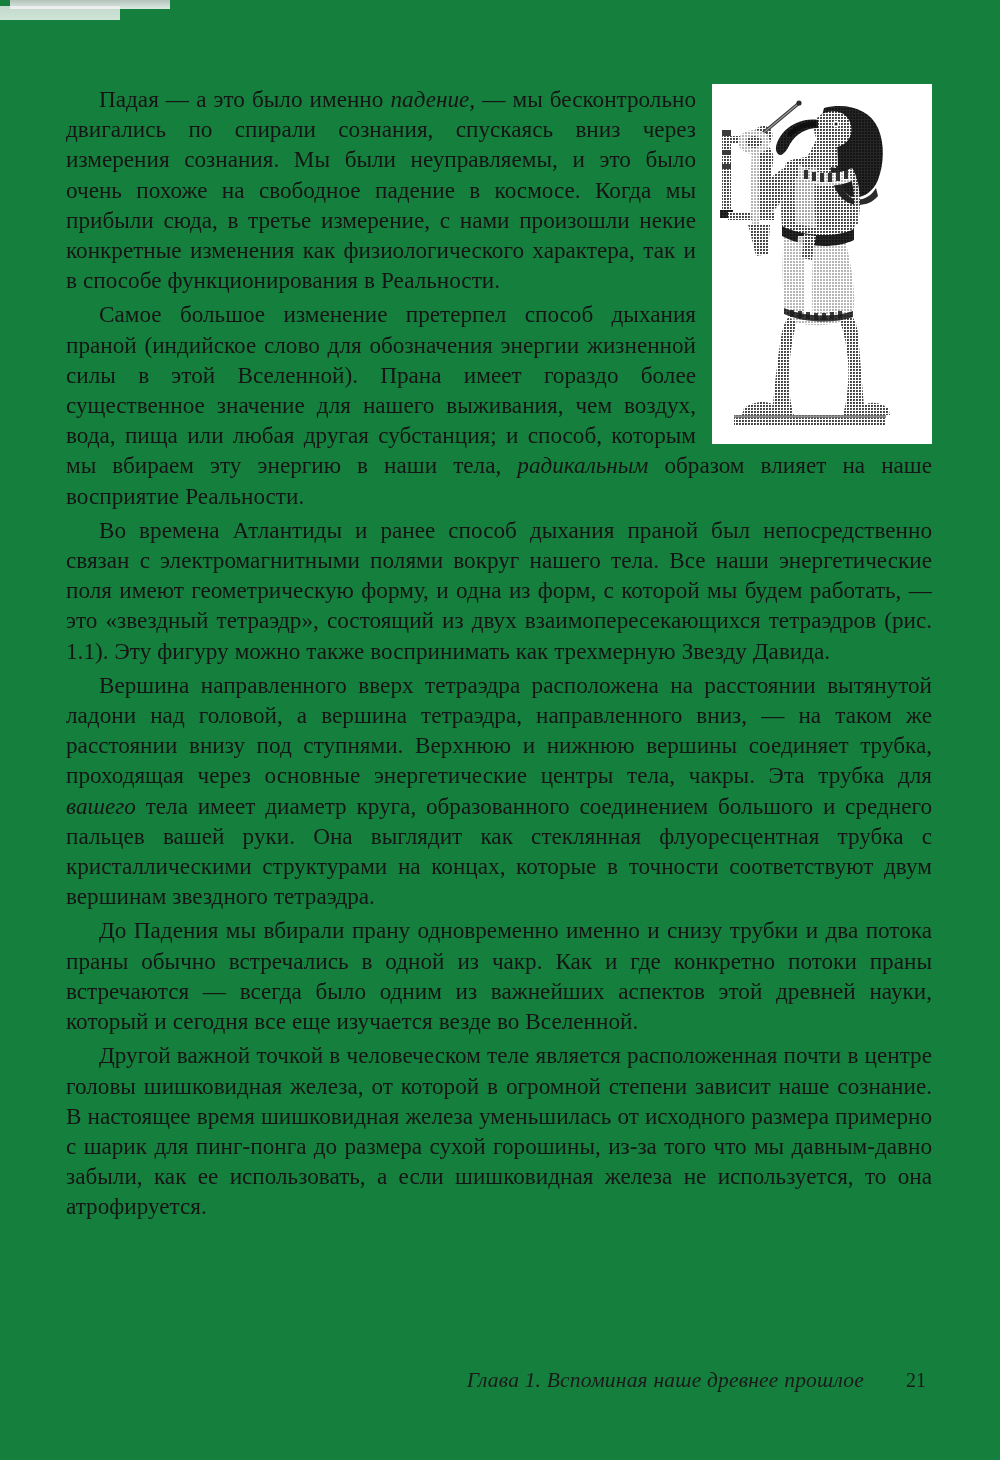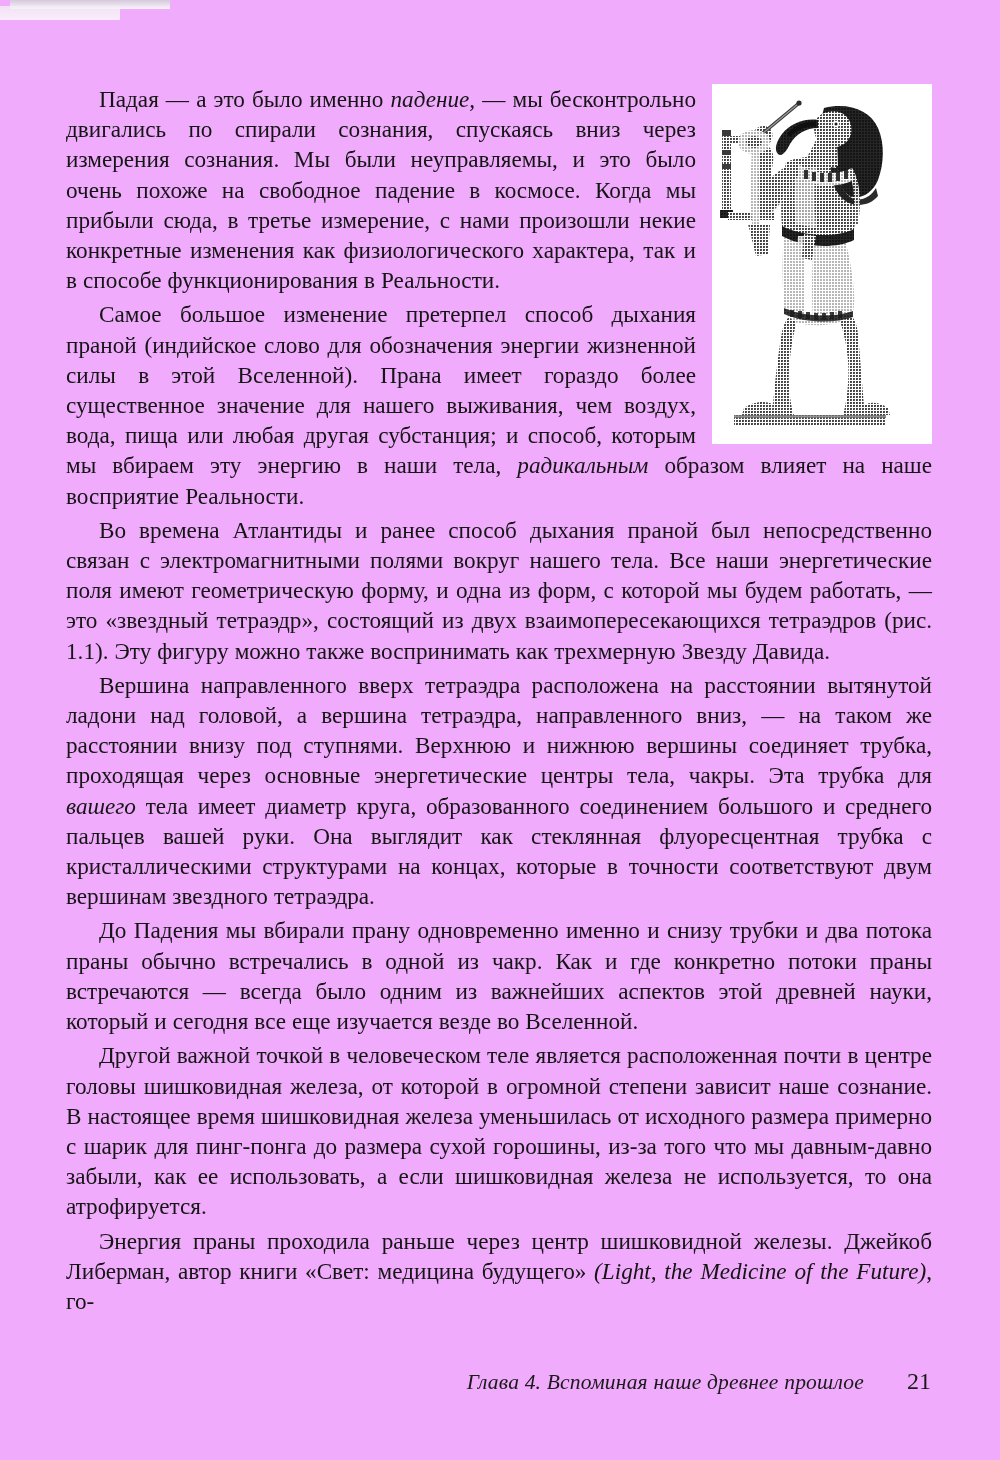--- a/index.html
+++ b/index.html
@@ -9,21 +9,21 @@
     background: #ffffff;
   }
   body {
     font-family: "Liberation Serif", "DejaVu Serif", serif;
   }
 
   .page {
     position: relative;
     width: 1000px;
     height: 1460px;
-    background: #f0abfc;
+    background: #15803d;
     overflow: hidden;
   }
 
   
   .scan-smudge {
     position: absolute;
     left: 10px;
     top: 0px;
     width: 160px;
     height: 9px;
@@ -104,23 +104,23 @@
     color: #1a1a1a;
   }
   .footer-chapter {
     font-style: italic;
     font-family: "Liberation Serif", "DejaVu Serif", serif;
     letter-spacing: .2px;
   }
   .footer-pageno {
     margin-left: 42px;
     font-style: normal;
-    font-size: 24px;
+    font-size: 20px;
     min-width: 26px;
-    text-align: center;
+    text-align: left;
   }
 
   
   .thoth-svg { display: block; width: 220px; height: 360px; }
 </style>
 </head>
 <body>
 
 <div class="page">
 
@@ -267,22 +267,21 @@
       </svg>
     </div>
 
     <div class="body-text">
       <p><span>Падая — а это было именно </span><i>падение,</i><span> — мы бесконтрольно двигались по спирали сознания, спускаясь вниз через измерения сознания. Мы были неуправляемы, и это было очень похоже на свободное падение в космосе. Когда мы прибыли сюда, в третье измерение, с нами произошли некие конкретные изменения как физиологического характера, так и в способе функционирования в Реальности.</span></p>
       <p><span>Самое большое изменение претерпел способ дыхания праной (индийское слово для обозначения энергии жизненной силы в этой Вселенной). Прана имеет гораздо более существенное значение для нашего выживания, чем воздух, вода, пища или любая другая субстанция; и способ, которым мы вбираем эту энергию в наши тела, </span><i>радикальным</i><span> образом влияет на наше восприятие Реальности.</span></p>
       <p><span>Во времена Атлантиды и ранее способ дыхания праной был непосредственно связан с электромагнитными полями вокруг нашего тела. Все наши энергетические поля имеют геометрическую форму, и одна из форм, с которой мы будем работать, — это «звездный тетраэдр», состоящий из двух взаимопересекающихся тетраэдров (рис. 1.1). Эту фигуру можно также воспринимать как трехмерную Звезду Давида.</span></p>
       <p><span>Вершина направленного вверх тетраэдра расположена на расстоянии вытянутой ладони над головой, а вершина тетраэдра, направленного вниз, — на таком же расстоянии внизу под ступнями. Верхнюю и нижнюю вершины соединяет трубка, проходящая через основные энергетические центры тела, чакры. Эта трубка для </span><i>вашего</i><span> тела имеет диаметр круга, образованного соединением большого и среднего пальцев вашей руки. Она выглядит как стеклянная флуоресцентная трубка с кристаллическими структурами на концах, которые в точности соответствуют двум вершинам звездного тетраэдра.</span></p>
       <p><span>До Падения мы вбирали прану одновременно именно и снизу трубки и два потока праны обычно встречались в одной из чакр. Как и где конкретно потоки праны встречаются — всегда было одним из важнейших аспектов этой древней науки, который и сегодня все еще изучается везде во Вселенной.</span></p>
       <p><span>Другой важной точкой в человеческом теле является расположенная почти в центре головы шишковидная железа, от которой в огромной степени зависит наше сознание. В настоящее время шишковидная железа уменьшилась от исходного размера примерно с шарик для пинг-понга до размера сухой горошины, из-за того что мы давным-давно забыли, как ее использовать, а если шишковидная железа не используется, то она атрофируется.</span></p>
-      <p><span>Энергия праны проходила раньше через центр шишковидной железы. Джейкоб Либерман, автор книги «Свет: медицина будущего» </span><i>(Light, the Medicine of the Future)</i><span>, го-</span></p>
     </div>
   </div>
 
   <div class="footer">
-    <span class="footer-chapter">Глава 4. Вспоминая наше древнее прошлое</span>
+    <span class="footer-chapter">Глава 1. Вспоминая наше древнее прошлое</span>
     <span class="footer-pageno">21</span>
   </div>
 
 </div>
 
 </body></html>

